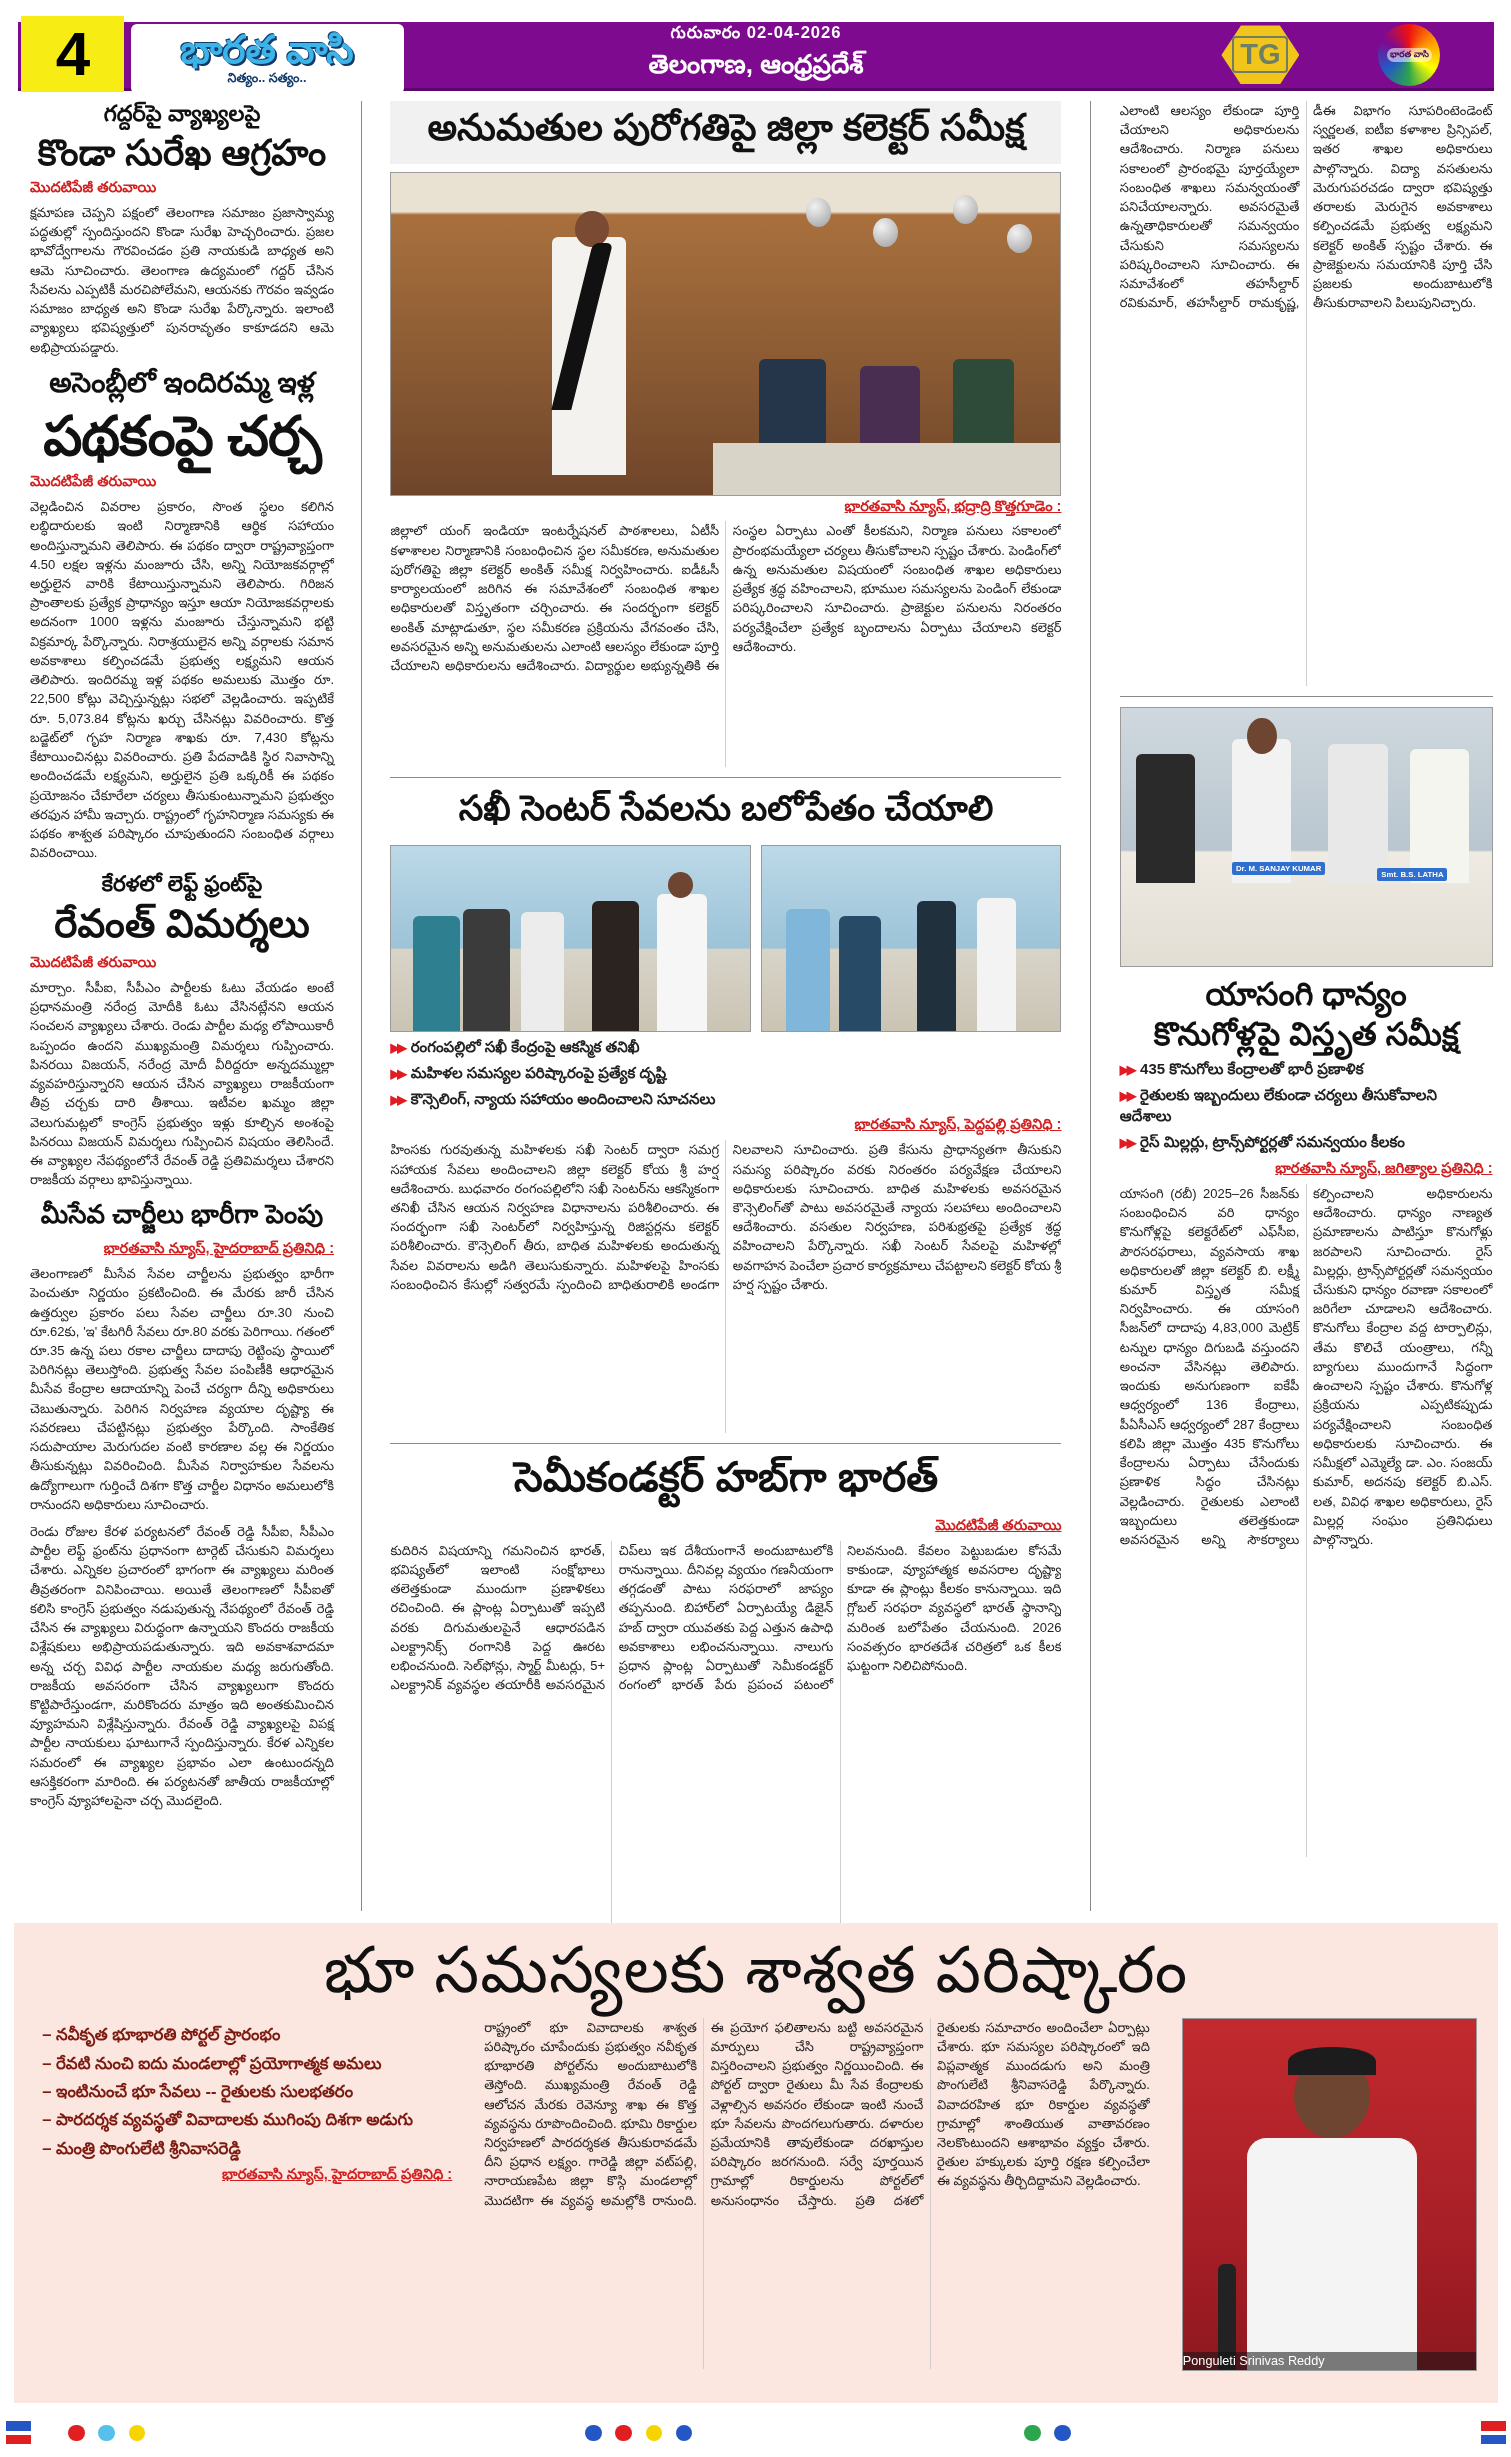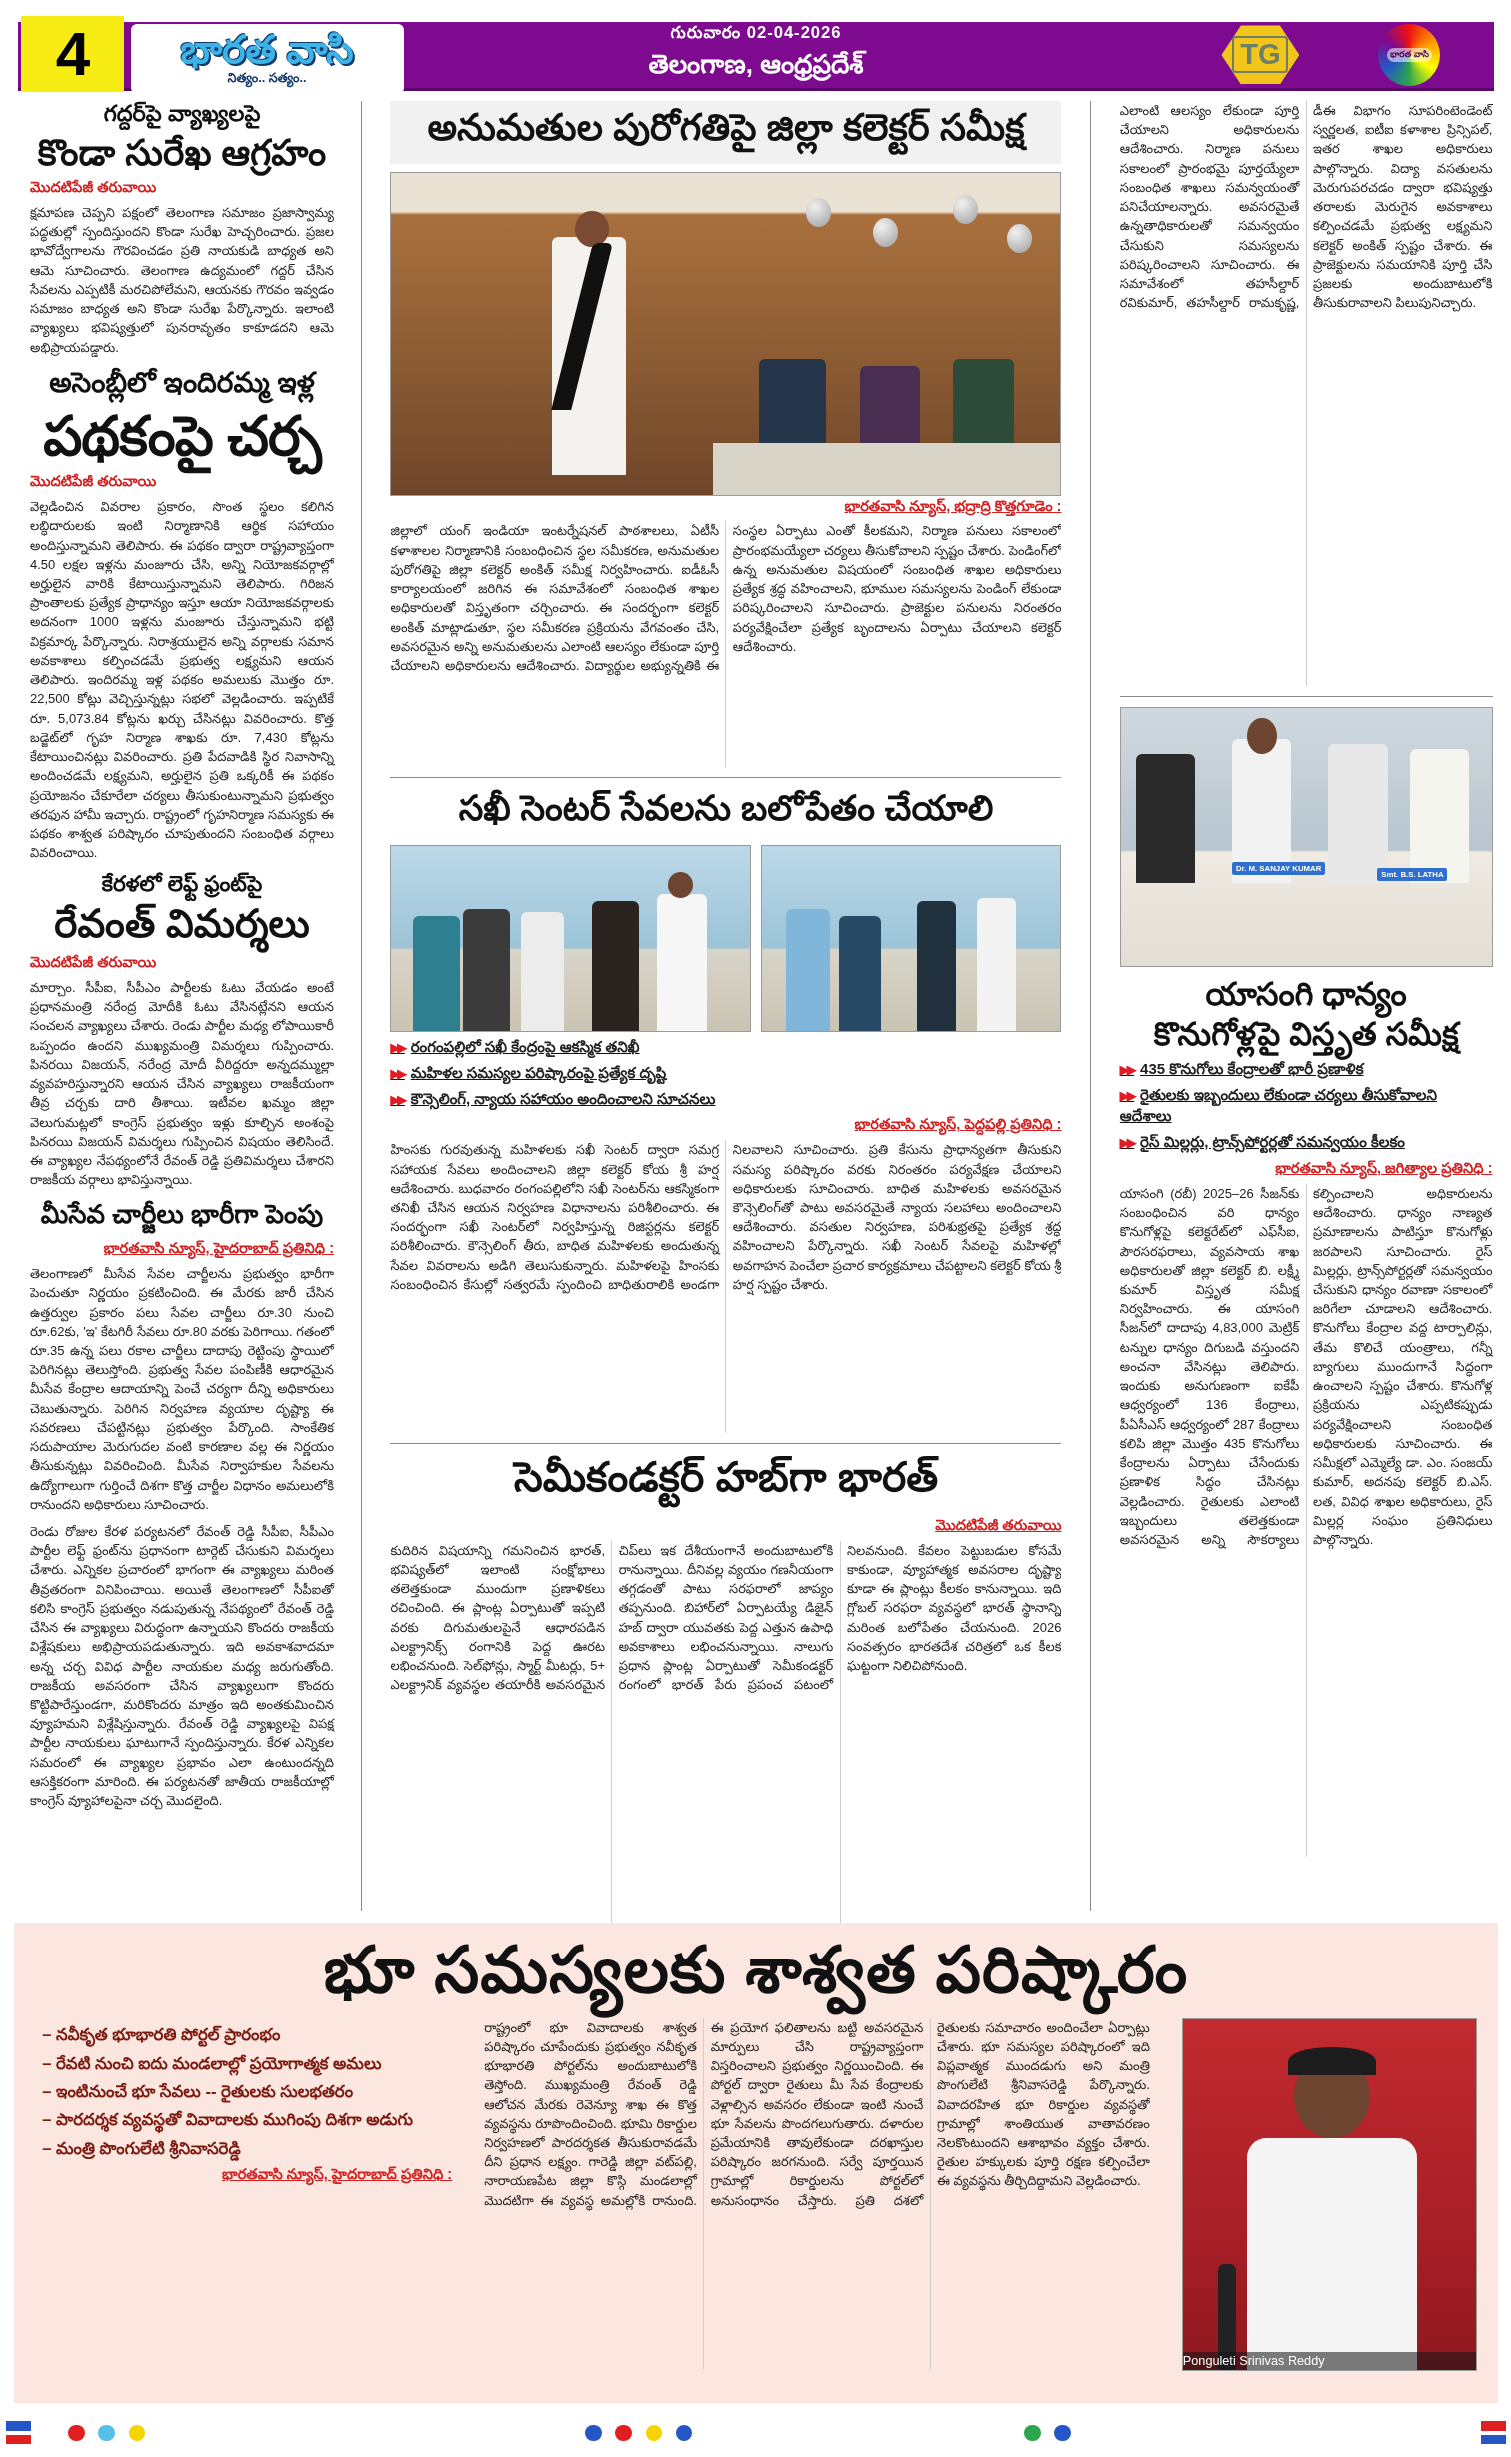--- a/index.html
+++ b/index.html
@@ -44,41 +44,41 @@
   .body{font-size:13px;line-height:1.48;text-align:justify;color:#1c1c1c;}
   .cols2{column-count:2;column-gap:13.7px;column-rule:1px solid #cfcfcf;}
   .cols3{column-count:3;column-gap:13.7px;column-rule:1px solid #cfcfcf;}
   .hsep{border:0;border-top:1px solid #8a8a8a;margin:9.8px 0;}
   
   .hl-lead{font-size:37px;font-weight:bold;text-align:center;background:#f1f1f1;padding:5.9px 3.9px;margin:0 0 7.8px;}
   .hl-sakhi{font-size:35px;font-weight:bold;text-align:center;margin:5.9px 0 7.8px;}
   .hl-semi{font-size:41px;font-weight:bold;text-align:center;margin:7.8px 0 5.9px;}
   .hl-yas{font-size:32px;font-weight:bold;text-align:center;line-height:1.25;margin:7.8px 0 5.9px;}
   
-  .blist{list-style:none;margin:5.9px 0;padding:0;text-decoration:underline;}
+  .blist{list-style:none;margin:5.9px 0;padding:0;}
   .blist li{font-size:15px;font-weight:bold;margin:4.9px 0;color:#222;}
   .blist li::before{content:"▶▶ ";color:#e01b22;font-size:12.7px;letter-spacing:-2.9px;margin-right:5.9px;}
   .dashlist{list-style:none;margin:3.9px 0;padding:0;}
   .dashlist li{font-size:16.6px;font-weight:bold;color:#7c1a10;margin:6.8px 0;line-height:1.3;}
   
   .ph{position:relative;border:1px solid #9a9a9a;overflow:hidden;background:#c7b49a;}
   .ph .cap{position:absolute;left:0;right:0;bottom:0;background:rgba(20,20,20,.55);color:#fff;
            font-size:12.7px;text-align:left;padding:2px 0;}
   .sil{position:absolute;border-radius:5.9px 5.9px 0 0;}
   .head{position:absolute;border-radius:50%;}
   .ph-meeting{height:322px;background:linear-gradient(180deg,#e9e2d2 0%,#e9e2d2 12%,#a9703d 13%,#8a5a33 60%,#6f452a 100%);}
   .ph-meeting .balloon{position:absolute;width:25px;height:29px;border-radius:50%;background:radial-gradient(circle at 35% 30%,#f2f2f2,#9c9c9c);}
   .ph-room{background:linear-gradient(180deg,#bcd9e8 0%,#9cc3d8 55%,#d8d4c8 56%,#cac4b4 100%);}
   .ph-table{background:linear-gradient(180deg,#cfd8de 0%,#b9c6cf 55%,#efeae2 56%,#e3ded4 100%);}
   .plate{position:absolute;background:#2f6fd0;color:#fff;font-size:7.8px;font-weight:bold;
          padding:2px 3.9px;border-radius:2px;white-space:nowrap;}
   .ph-minister{background:linear-gradient(180deg,#c22a2e 0%,#a81f27 60%,#8f181f 100%);}
   
   .bottom-sec{position:absolute;top:1923px;left:13.7px;right:13.7px;height:480px;background:#fbe7e0;padding:9.8px 21.5px 7.8px;box-sizing:border-box;}
-  .hl-big{font-size:64px;font-weight:bold;text-align:center;letter-spacing:1px;margin:3.9px 0 13.7px;line-height:1.05;}
+  .hl-big{font-size:64px;font-weight:normal;text-align:center;letter-spacing:1px;margin:3.9px 0 13.7px;line-height:1.05;}
   .bottom-row{display:flex;gap:32px;margin-left:7px;}
   .bottom-bullets{width:410px;flex:none;}
   .bottom-body{flex:1;}
   .bottom-photo{width:293px;height:351px;flex:none;}
   
   .footer{position:absolute;left:0;right:0;bottom:0;height:45px;background:#fff;}
   .dotgroup{position:absolute;top:11.7px;display:flex;gap:13.7px;}
   .dot{width:16.6px;height:16.6px;border-radius:50%;display:inline-block;}
   .corner{position:absolute;width:25px;height:9.8px;}
 </style>

